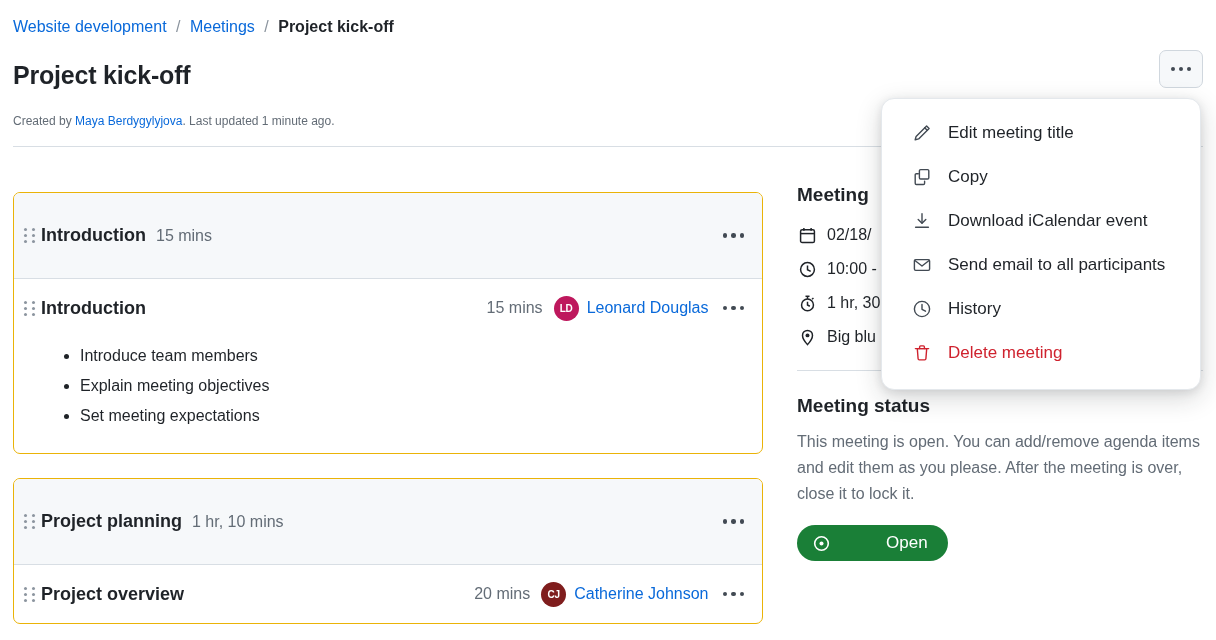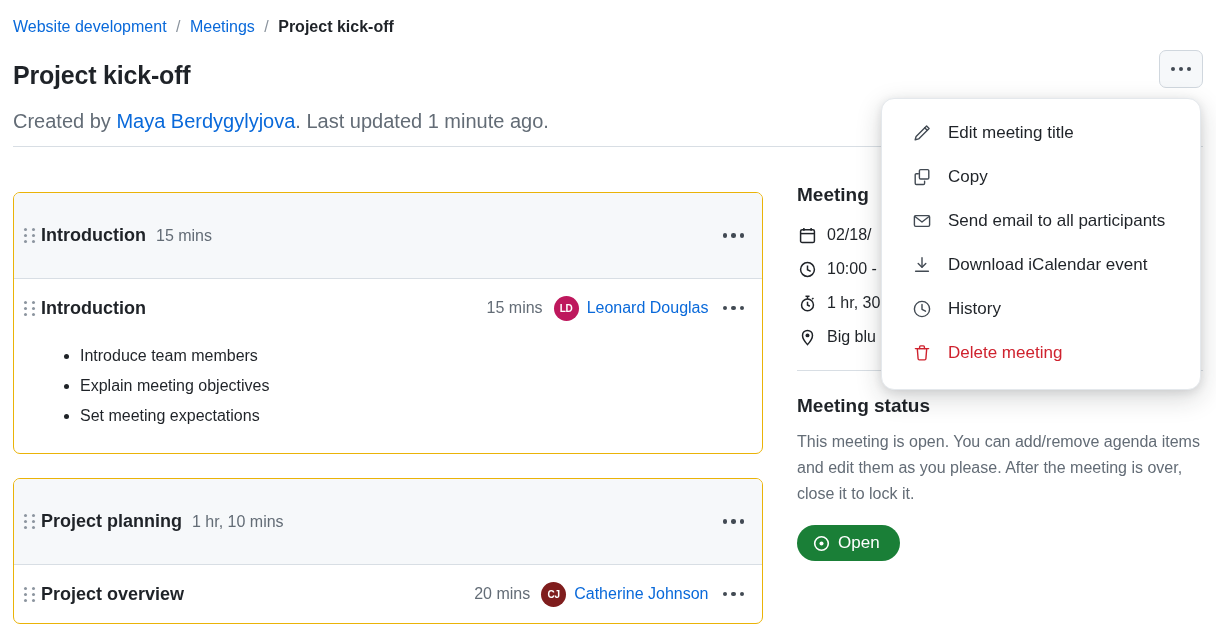--- a/index.html
+++ b/index.html
@@ -22,21 +22,21 @@
   .bc-current { color: #1f2328; font-weight: 700; }
 
   .page-title {
     position: absolute; left: 13px; top: 58px;
     font-size: 25px; line-height: 34px; font-weight: 700;
     letter-spacing: -0.2px; color: #1f2328;
   }
 
   .subline {
     position: absolute; left: 13px; top: 110px;
-    font-size: 20px; line-height: 22px; color: #636c76;
+    font-size: 12px; line-height: 22px; color: #636c76;
     white-space: nowrap;
   }
   .subline a { color: #0969da; text-decoration: none; }
 
   .head-rule {
     position: absolute; left: 13px; top: 146px;
     width: 1190px; height: 1px; background: #d8dee4;
   }
 
   
@@ -137,21 +137,21 @@
     width: 20px; height: 20px; margin-right: 10px; flex: 0 0 20px;
     display: flex; align-items: center; justify-content: center;
   }
   .side-rule { height: 1px; background: #d8dee4; margin: 16px 0 22px 0; }
 
   .status-text { font-size: 16px; line-height: 26px; color: #636c76; }
   .open-badge {
     margin-top: 18px; display: inline-flex; align-items: center;
     background: #1a7f37; color: #fff;
     height: 36px; border-radius: 18px; padding: 0 20px 0 16px;
-    font-size: 17px; cursor: pointer;
+    font-size: 17px; cursor: pointer; gap: 48px;
   }
   .open-badge .oi { margin-right: 8px; display: flex; }
 </style>
 </head>
 <body>
 
 <div class="page">
 
   <div class="breadcrumb">
     <a class="bc-link" href="#">Website development</a>
@@ -352,36 +352,36 @@
           <rect x="7.4" y="2.6" width="9.4" height="9.4" rx="1.2"></rect>
           <path d="M12.6 14.2v2.1a1.2 1.2 0 0 1-1.2 1.2H4.4a1.2 1.2 0 0 1-1.2-1.2V7.9a1.2 1.2 0 0 1 1.2-1.2h1.9"></path>
         </svg>
       </span>
       <span>Copy</span>
     </div>
 
     <div class="menu-item">
       <span class="mi-icon">
         <svg width="20" height="20" viewBox="0 0 20 20" fill="none" stroke="#424a53" stroke-width="1.4" stroke-linecap="round" stroke-linejoin="round">
-          <rect x="2.4" y="4.6" width="15.2" height="10.8" rx="1.3"></rect>
-          <polyline points="2.9,5.5 10,11 17.1,5.5"></polyline>
-        </svg>
-      </span>
-      <span>Send email to all participants</span>
-    </div>
-
-    <div class="menu-item">
-      <span class="mi-icon">
-        <svg width="20" height="20" viewBox="0 0 20 20" fill="none" stroke="#424a53" stroke-width="1.4" stroke-linecap="round" stroke-linejoin="round">
           <line x1="10" y1="2.8" x2="10" y2="12.1"></line>
           <polyline points="6.2,8.6 10,12.3 13.8,8.6"></polyline>
           <line x1="3.6" y1="16.3" x2="16.4" y2="16.3"></line>
         </svg>
       </span>
       <span>Download iCalendar event</span>
+    </div>
+
+    <div class="menu-item">
+      <span class="mi-icon">
+        <svg width="20" height="20" viewBox="0 0 20 20" fill="none" stroke="#424a53" stroke-width="1.4" stroke-linecap="round" stroke-linejoin="round">
+          <rect x="2.4" y="4.6" width="15.2" height="10.8" rx="1.3"></rect>
+          <polyline points="2.9,5.5 10,11 17.1,5.5"></polyline>
+        </svg>
+      </span>
+      <span>Send email to all participants</span>
     </div>
 
     <div class="menu-item">
       <span class="mi-icon">
         <svg width="20" height="20" viewBox="0 0 20 20" fill="none" stroke="#424a53" stroke-width="1.4" stroke-linecap="round" stroke-linejoin="round">
           <circle cx="10" cy="10" r="7.6"></circle>
           <polyline points="10,5.4 10,10.3 13.5,12.2"></polyline>
         </svg>
       </span>
       <span>History</span>

